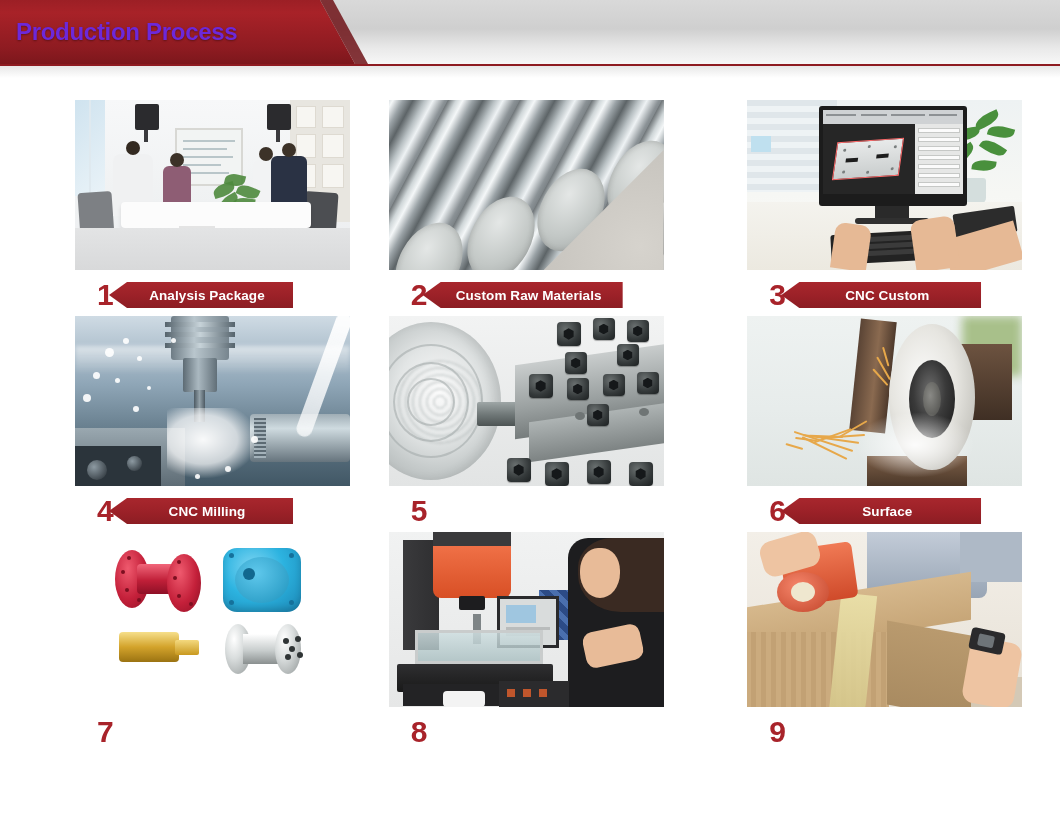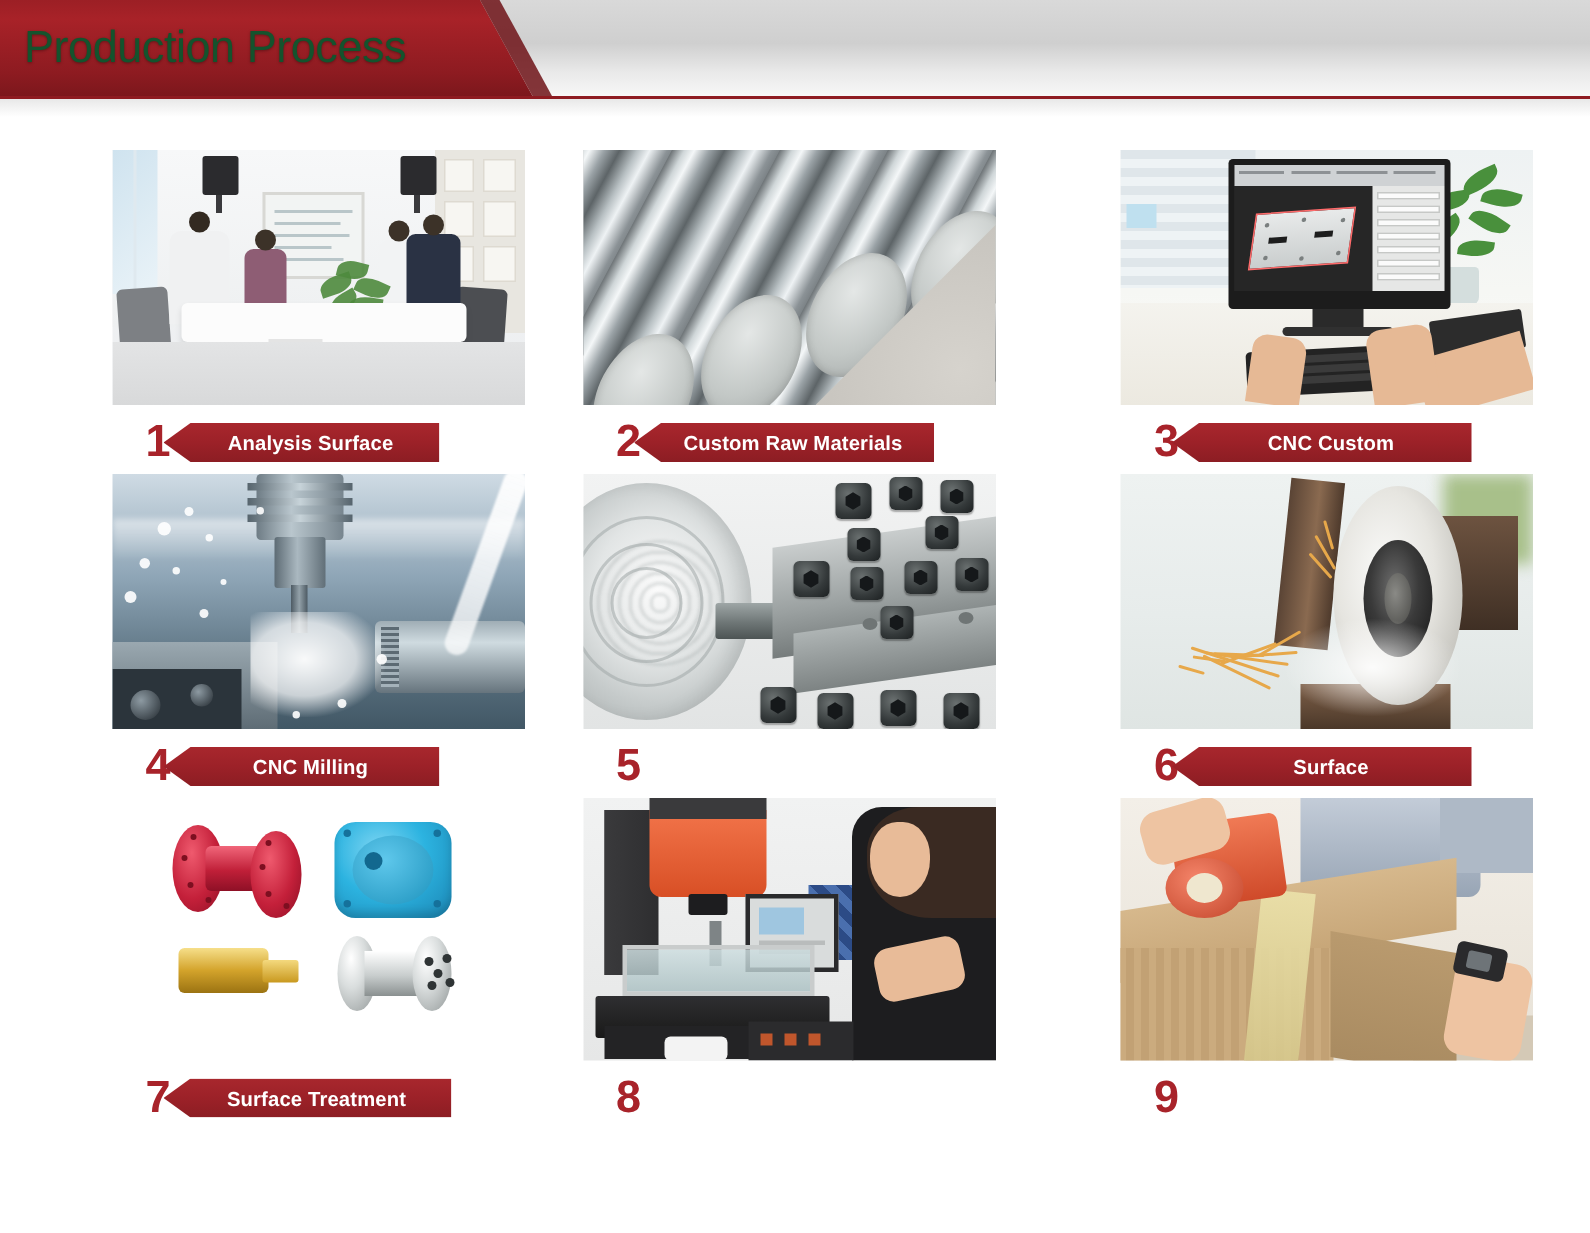--- a/index.html
+++ b/index.html
@@ -36,23 +36,23 @@
     width: 370px; height: 64px;
     background: #6e1317;
     clip-path: polygon(320px 0, 333px 0, 368px 64px, 355px 64px);
     opacity: .85;
   }
   .header-title {
     position: absolute;
     left: 16px; top: 8px;
     width: 320px; height: 48px;
     line-height: 48px;
-    color: #14532d;
-    font-size: 30px;
-    font-weight: normal;
+    color: #6d28d9;
+    font-size: 24px;
+    font-weight: bold;
     letter-spacing: -0.3px;
     text-shadow: 0 1px 2px rgba(0,0,0,.35);
     white-space: nowrap;
   }
   .header-rule {
     position: absolute;
     left: 0; top: 64px;
     width: 1060px; height: 2px;
     background: #8e1b21;
   }
@@ -379,21 +379,21 @@
           <i style="left:22px;top:24px;width:22px;height:11px;transform:rotate(8deg)"></i>
         </div>
         <div class="pot"></div>
         <div class="table"></div>
         <div class="tableleg"></div>
         <div class="floor"></div>
       </div>
       <div class="caption">
         <div class="step-num">1</div>
         <div class="arrow-label w1">
-          <span>Analysis Surface</span>
+          <span>Analysis Package</span>
         </div>
       </div>
     </div>
 
     <div class="cell c2">
       <div class="photo p2">
         <div class="rod r1"></div>
         <div class="rod r2"></div>
         <div class="rod r3"></div>
         <div class="rod r4"></div>
@@ -619,23 +619,20 @@
           <div class="fl b"></div>
           <i style="left:58px;top:14px"></i>
           <i style="left:70px;top:12px"></i>
           <i style="left:60px;top:30px"></i>
           <i style="left:72px;top:28px"></i>
           <i style="left:64px;top:22px"></i>
         </div>
       </div>
       <div class="caption">
         <div class="step-num">7</div>
-        <div class="arrow-label w2">
-          <span>Surface Treatment</span>
-        </div>
       </div>
     </div>
 
     <div class="cell c2">
       <div class="photo p8 tall">
         <div class="crate"></div>
         <div class="col"></div>
         <div class="head"></div>
         <div class="lens"></div>
         <div class="mon">

